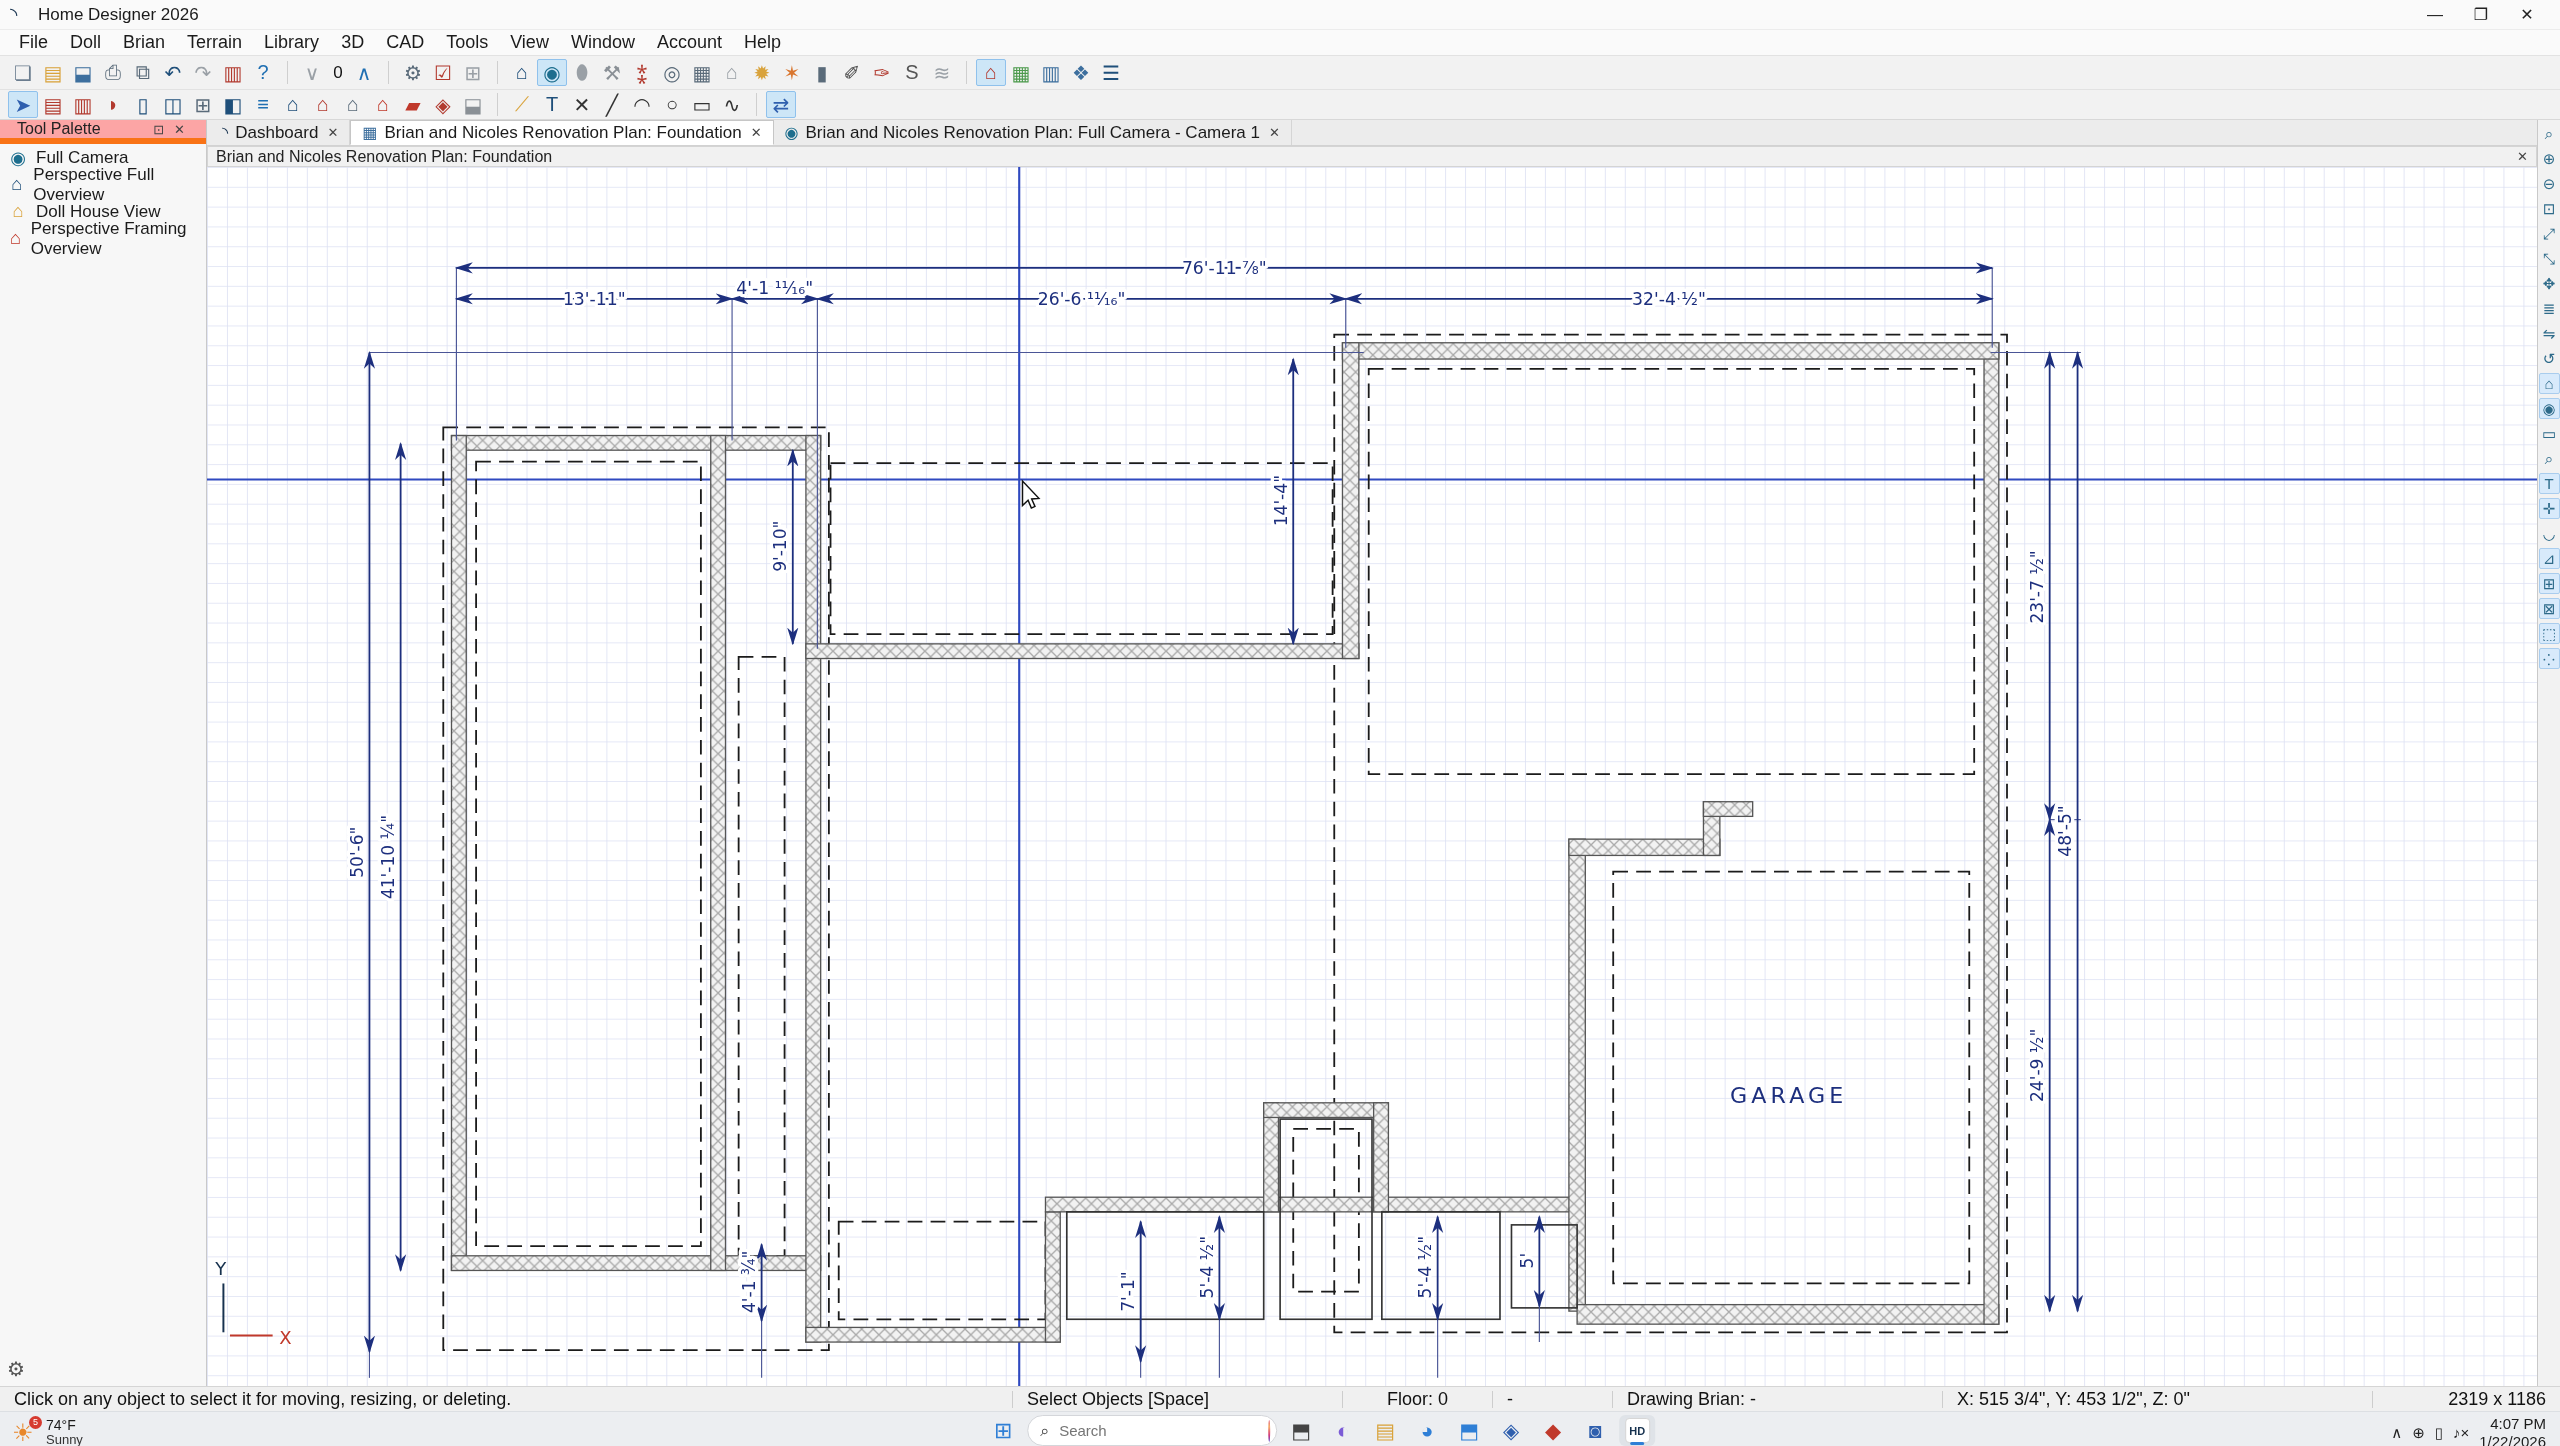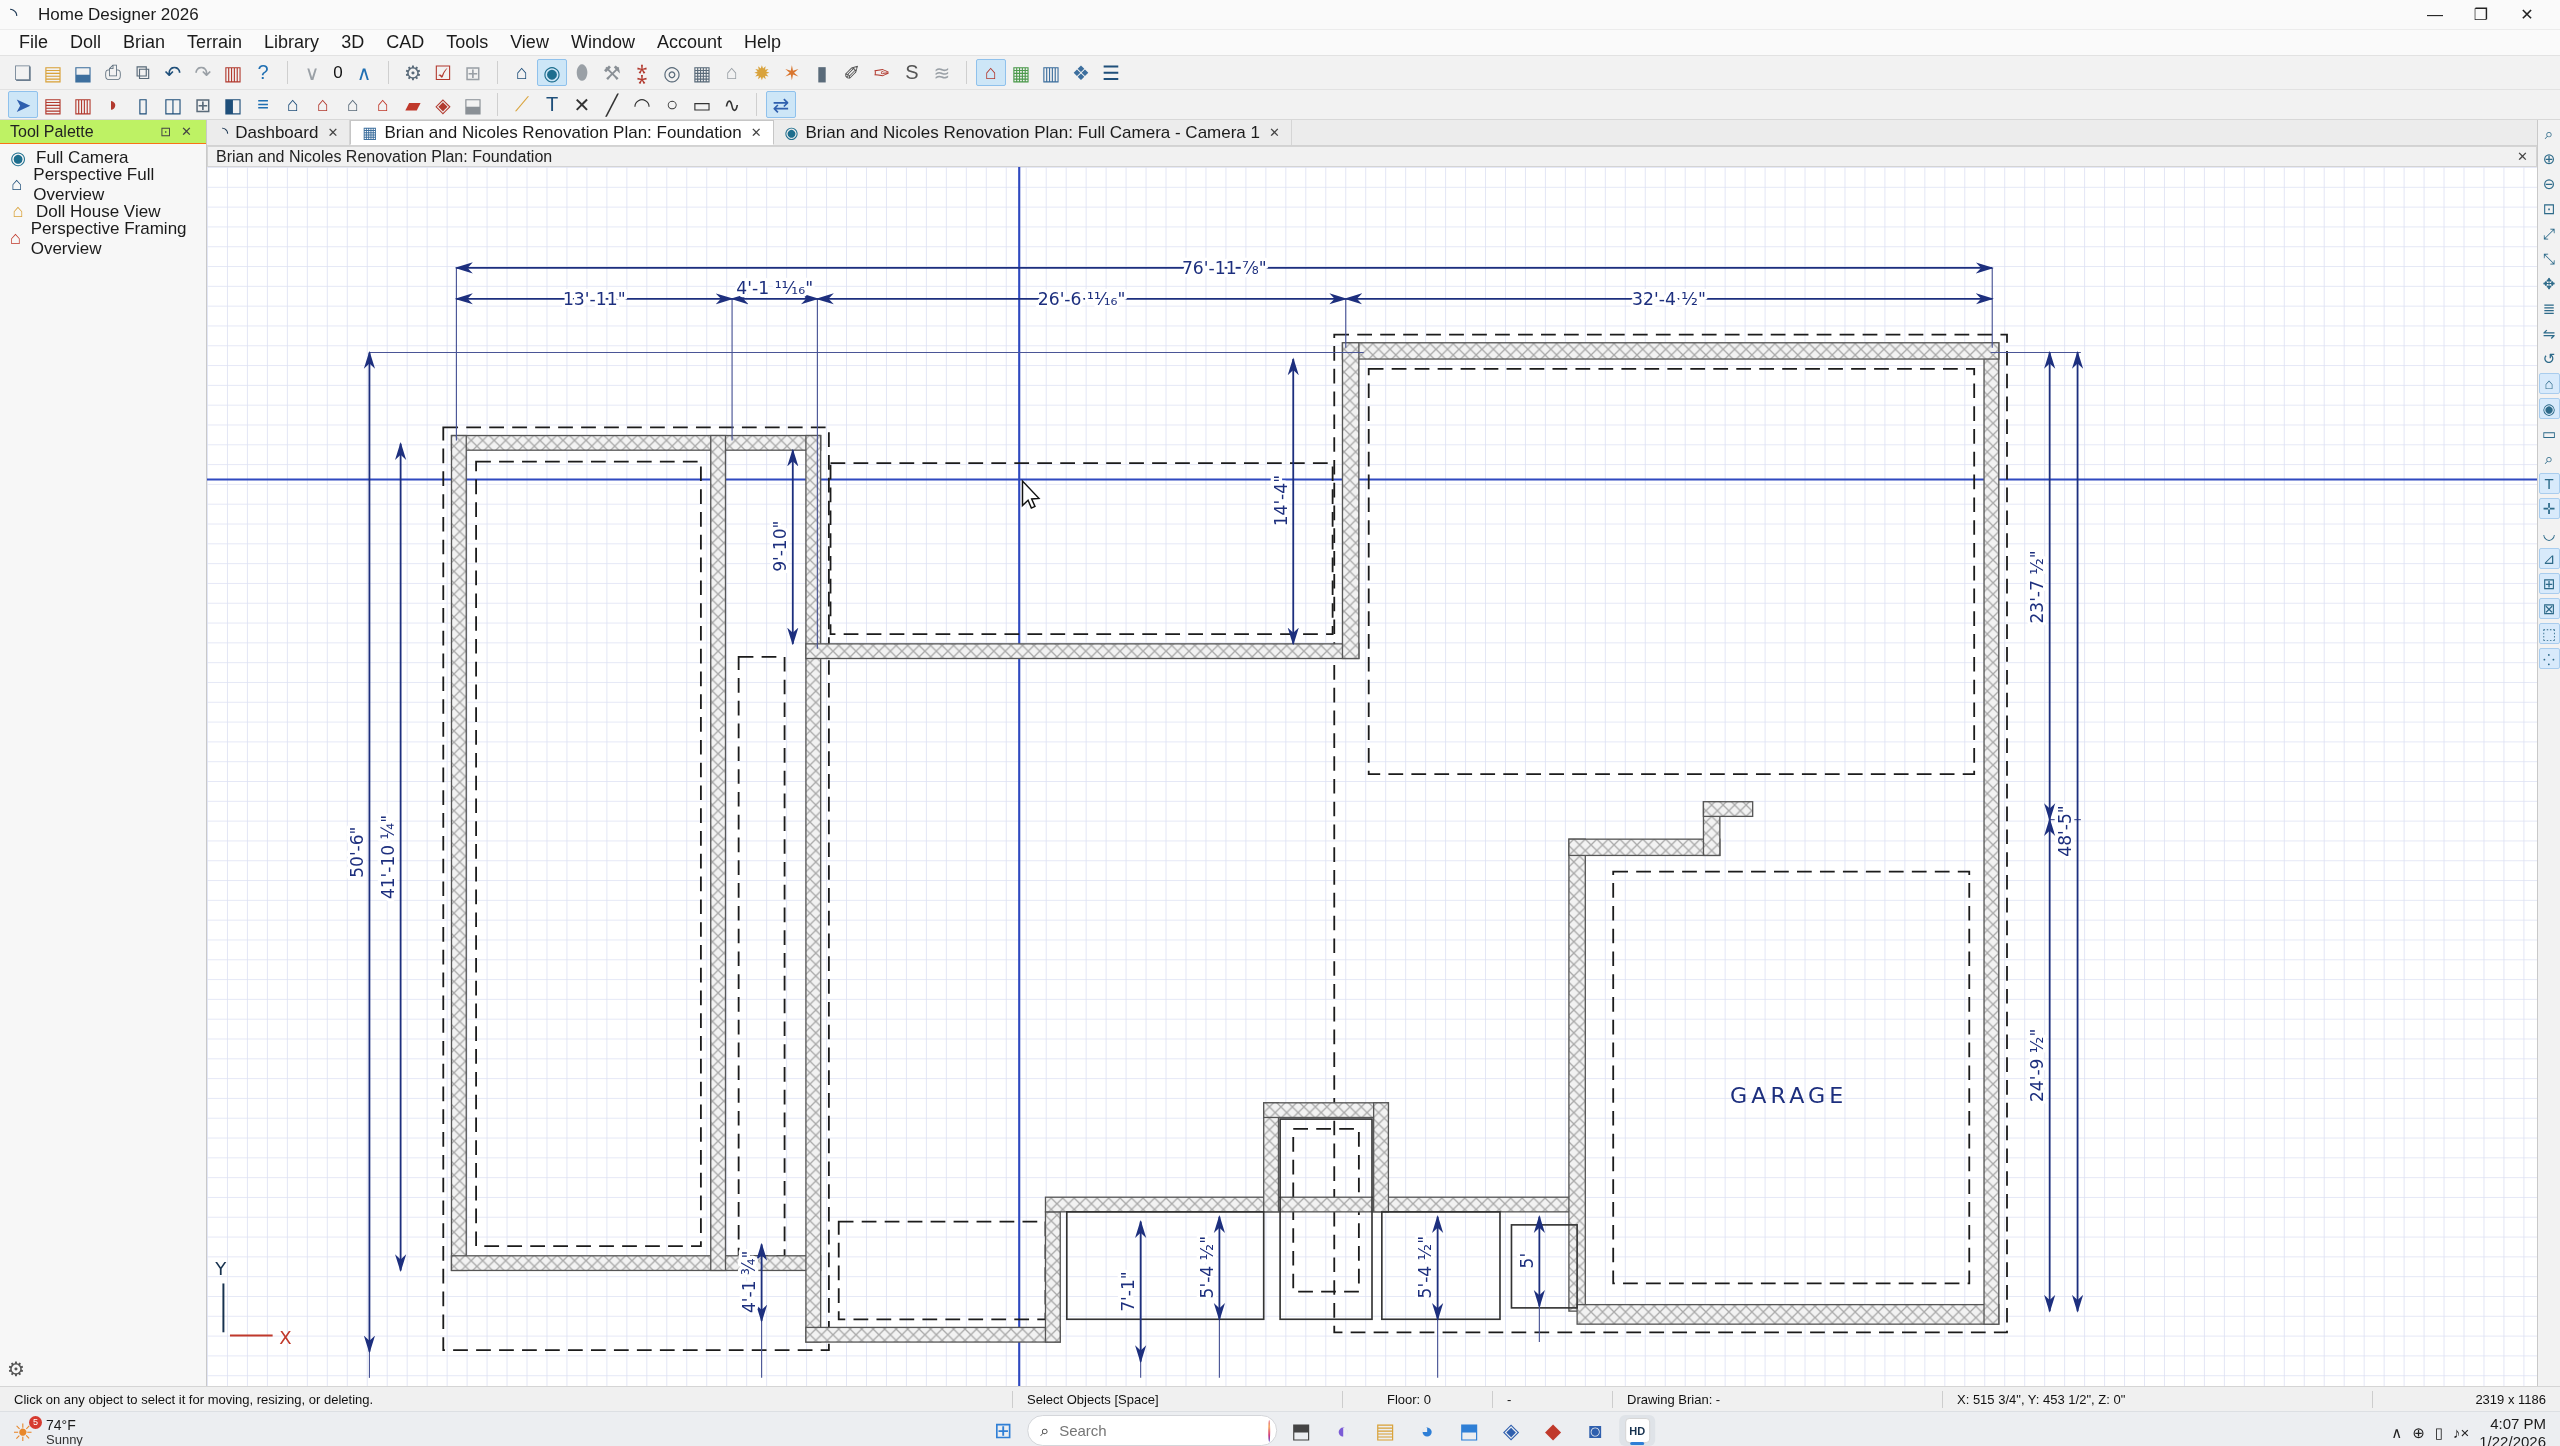--- a/index.html
+++ b/index.html
@@ -18,21 +18,21 @@
   .tb{background:#f2f2f2;display:flex;align-items:center;padding:0 8px;}
   .tb1{height:34px;border-top:1px solid #e2e2e2;}
   .tb2{height:31px;border-top:1px solid #e2e2e2;border-bottom:1px solid #d8d8d8;}
   .ticon{min-width:30px;height:27px;display:flex;align-items:center;justify-content:center;font-size:20px;color:#2e6b8a;border:1px solid transparent;border-radius:2px;}
   .ticon.on{background:#cde6f7;border-color:#8fc1ec;}
   .tsep{width:1px;height:23px;background:#cfcfcf;margin:0 9px;}
   .tnum{font-size:17px;color:#111;min-width:22px;text-align:center;}
   
   .main{display:flex;height:1266px;background:#fff;}
   .palette{width:207px;background:#f7f7f7;border-right:1px solid #c9c9c9;display:flex;flex-direction:column;}
-  .palette-header{height:24px;background:#bef264;border-bottom:1px solid #f97316;display:flex;align-items:center;padding:0 10px;font-size:16px;color:#222;}
+  .palette-header{height:24px;background:#fca5a5;border-bottom:6px solid #f97316;display:flex;align-items:center;padding:0 17px;font-size:16px;color:#222;}
   .ph-btn{margin-left:auto;font-size:13px;color:#444;padding:0 4px;}
   .ph-btn+.ph-btn{margin-left:2px;}
   .palette-item{height:27px;display:flex;align-items:center;gap:7px;padding-left:7px;font-size:17px;color:#1b1b1b;}
   .pic{width:22px;text-align:center;font-size:18px;}
   .palette-footer{margin-top:auto;padding:5px 7px;font-size:20px;color:#555;}
   .workarea{flex:1;display:flex;flex-direction:column;min-width:0;}
   
   .tabbar{height:26px;background:#ececec;display:flex;align-items:flex-end;padding-left:4px;border-bottom:1px solid #d2d2d2;}
   .tab{display:flex;align-items:center;gap:7px;height:25px;padding:0 11px;font-size:17px;color:#1b1b1b;border-right:1px solid #d5d5d5;background:transparent;}
   .tab.active{background:#fff;border:1px solid #c6c6c6;border-bottom:1px solid #fff;}
@@ -42,21 +42,21 @@
   .viewtitle{height:21px;background:#f1f1f1;border:1px solid #d4d4d4;display:flex;align-items:center;padding:0 8px;font-size:16px;color:#222;}
   .vclose{margin-left:auto;font-size:13px;color:#444;}
   
   .canvas{flex:1;position:relative;background:#fff;min-height:0;}
   .canvas svg{position:absolute;inset:0;}
   
   .rightbar{width:23px;background:#f2f2f2;border-left:1px solid #c9c9c9;display:flex;flex-direction:column;align-items:center;padding-top:3px;gap:4px;}
   .ric{width:21px;height:21px;display:flex;align-items:center;justify-content:center;font-size:15px;color:#2e6b8a;border-radius:2px;}
   .ric.on{background:#d8eafb;border:1px solid #a9cdee;}
   
-  .statusbar{height:25px;background:#f0f0f0;border-top:1px solid #d5d5d5;display:flex;align-items:center;font-size:13px;color:#111;}
+  .statusbar{height:25px;background:#f0f0f0;border-top:1px solid #d5d5d5;display:flex;align-items:center;font-size:18px;color:#111;}
   .seg{padding:0 14px;white-space:nowrap;border-left:1px solid #cdcdcd;height:17px;display:flex;align-items:center;}
   .seg.first{border-left:none;flex:1;}
   .seg.mode{width:330px;}.seg.floor{width:150px;padding-left:44px;}.seg.dash{width:120px;}
   .seg.group{width:330px;}.seg.coords{width:430px;}.seg.size{width:188px;justify-content:flex-end;}
   
   .taskbar{height:42px;background:#eceef1;display:flex;align-items:center;position:relative;border-top:1px solid #dcdfe3;}
   .weather{display:flex;align-items:center;gap:8px;padding-left:12px;width:300px;}
   .wic{position:relative;width:26px;height:26px;color:#e8872a;font-size:24px;line-height:26px;}
   .wbadge{position:absolute;top:-4px;right:-4px;background:#d63a2f;color:#fff;border-radius:50%;width:13px;height:13px;font-size:9px;display:flex;align-items:center;justify-content:center;}
   .wtxt{display:flex;flex-direction:column;line-height:1.15;}

